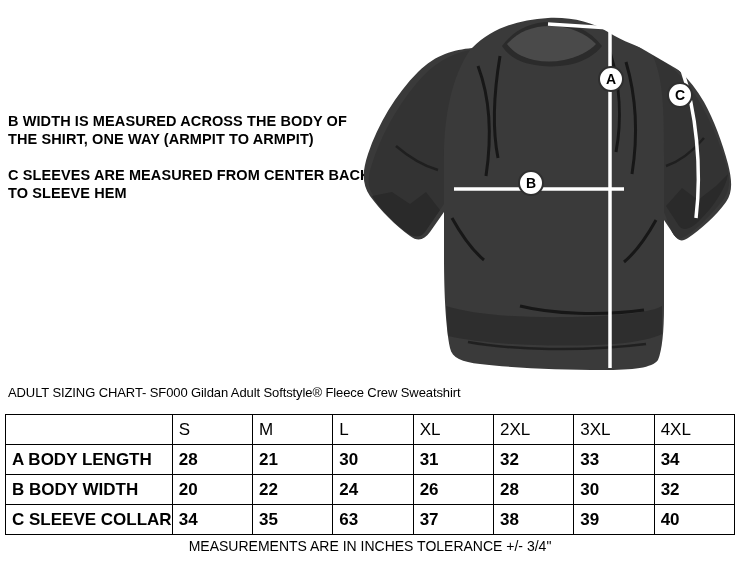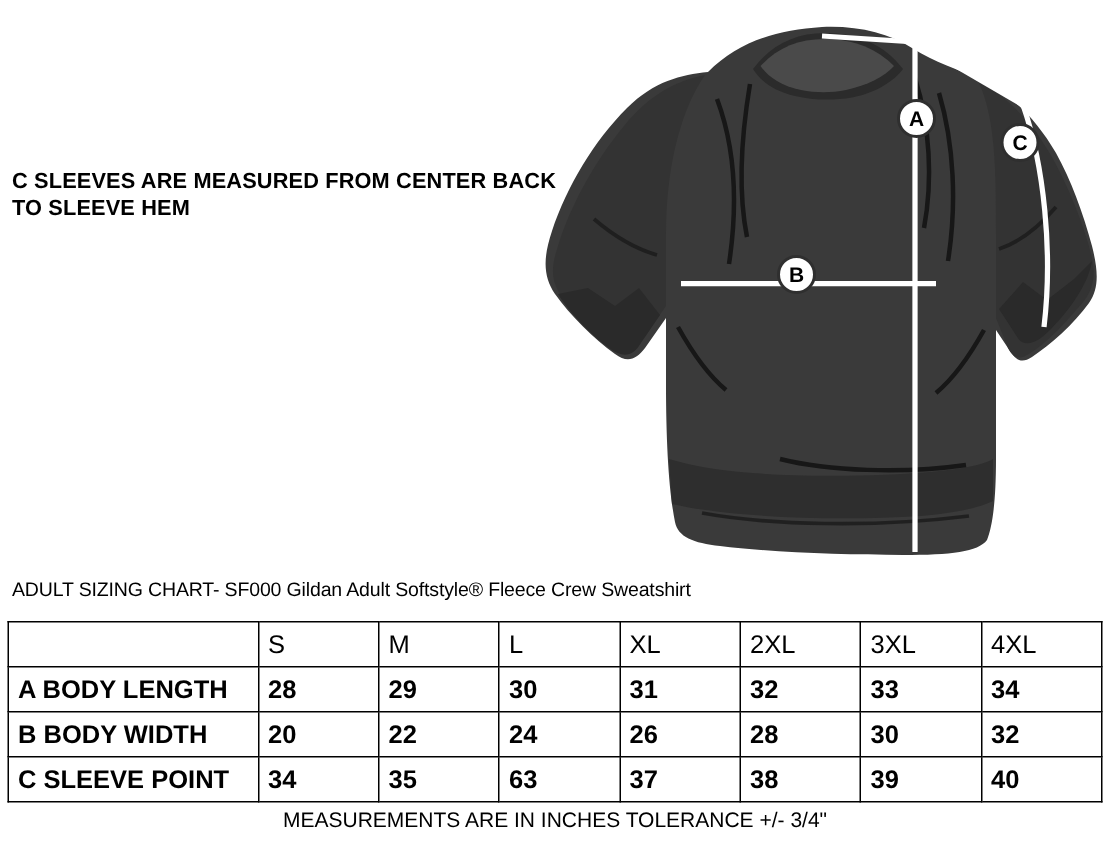--- a/index.html
+++ b/index.html
@@ -115,20 +115,21 @@
     text-align: center;
     font-size: 14px;
   }
 </style>
 </head>
 <body>
 
 <div class="page">
 
   <div class="instructions">
+    <div class="instr-para">B  WIDTH IS MEASURED ACROSS THE BODY OF THE SHIRT, ONE WAY (ARMPIT TO ARMPIT)</div>
     <div class="instr-para">C  SLEEVES ARE MEASURED FROM CENTER BACK TO SLEEVE HEM</div>
   </div>
 
   <div class="illustration">
     <svg width="388" height="372" viewBox="0 0 388 372" xmlns="http://www.w3.org/2000/svg">
 
       <g>
         <path d="M120 42 C 140 22, 165 14, 196 12 C 220 11, 240 16, 256 26
                  C 272 36, 286 40, 300 46
                  C 320 55, 338 72, 352 96
@@ -232,39 +233,39 @@
         <th class="hdr-size">XL</th>
         <th class="hdr-size">2XL</th>
         <th class="hdr-size">3XL</th>
         <th class="hdr-size">4XL</th>
       </tr>
     </thead>
     <tbody>
       <tr>
         <td>A BODY LENGTH</td>
         <td>28</td>
-        <td>29</td>
+        <td>21</td>
         <td>30</td>
         <td>31</td>
         <td>32</td>
         <td>33</td>
         <td>34</td>
       </tr>
       <tr>
         <td>B BODY WIDTH</td>
         <td>20</td>
         <td>22</td>
         <td>24</td>
         <td>26</td>
         <td>28</td>
         <td>30</td>
         <td>32</td>
       </tr>
       <tr>
-        <td>C SLEEVE POINT</td>
+        <td>C SLEEVE COLLAR</td>
         <td>34</td>
         <td>35</td>
         <td>63</td>
         <td>37</td>
         <td>38</td>
         <td>39</td>
         <td>40</td>
       </tr>
     </tbody>
   </table>

